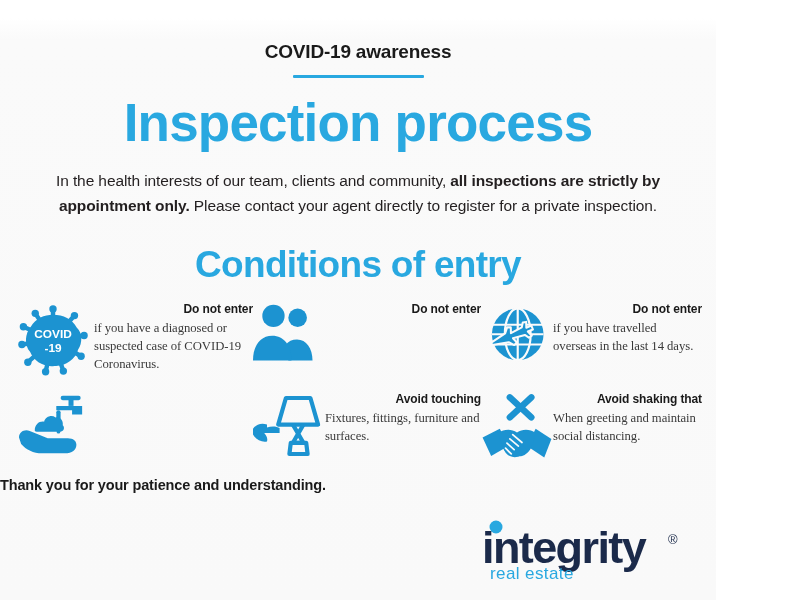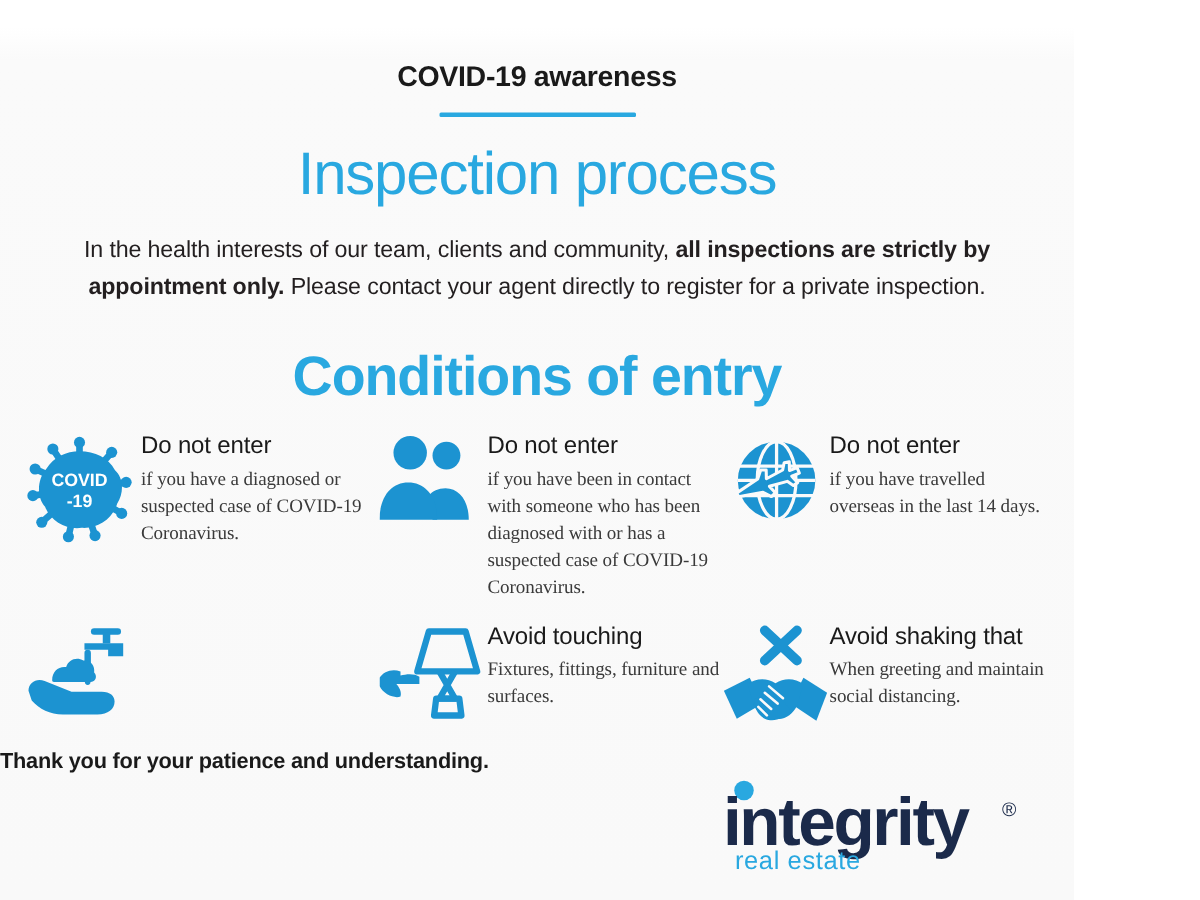--- a/index.html
+++ b/index.html
@@ -35,22 +35,22 @@
   }
   .divider {
     width: 131px;
     height: 3px;
     background: #29a8e0;
     margin: 12px auto 0 auto;
     border-radius: 1px;
   }
   .title {
     text-align: center;
-    font-size: 40px;
-    font-weight: normal;
+    font-size: 53px;
+    font-weight: bold;
     color: #29a8e0;
     letter-spacing: -0.8px;
     margin-top: 17px;
     line-height: 1.05;
   }
   .intro {
     text-align: center;
     font-size: 15.5px;
     line-height: 1.62;
     color: #231f20;
@@ -101,26 +101,27 @@
     align-items: flex-start;
     padding-top: 2px;
   }
   .icon-wrap.small { width: 72px; }
 
   .txt {
     flex: 1 1 auto;
     padding-top: 1px;
   }
   .item-title {
-    font-size: 16px;
-    font-weight: normal;
+    font-size: 12px;
+    font-weight: bold;
     color: #1a1a1a;
     line-height: 1.25;
     margin: 0 0 2px 0;
     letter-spacing: -0.1px;
+    text-align: right;
   }
   .item-body {
     font-size: 12.7px;
     line-height: 1.42;
     color: #3a3a3a;
     margin: 0;
     letter-spacing: -0.05px;
     font-family: Liberation Serif, serif;
   }
 
@@ -207,21 +208,20 @@
             <g fill="#1c93d1">
               <circle cx="33" cy="20" r="18"></circle>
               <circle cx="72" cy="23" r="15"></circle>
               <path d="M50 92 H96 C96 72 86 58 71 58 C63 58 57 61 53 66 C56 73 57 82 57 92 Z"></path>
               <path d="M0 92 H62 C62 68 50 52 31 52 C12 52 0 68 0 92 Z"></path>
             </g>
           </svg>
         </div>
         <div class="txt">
           <p class="item-title">Do not enter</p>
-          <p class="item-body">if you have been in contact with someone who has been diagnosed with or has a suspected case of COVID-19 Coronavirus.</p>
         </div>
       </div>
 
       <div class="cell cell-3">
         <div class="icon-wrap small">
           <svg width="68" height="68" viewBox="0 0 100 100" aria-hidden="true">
             <circle cx="54" cy="46" r="38" fill="#1c93d1"></circle>
             <g stroke="#fafafa" stroke-width="3.2" fill="none">
               <line x1="54" y1="8" x2="54" y2="84"></line>
               <ellipse cx="54" cy="46" rx="19" ry="38"></ellipse>

